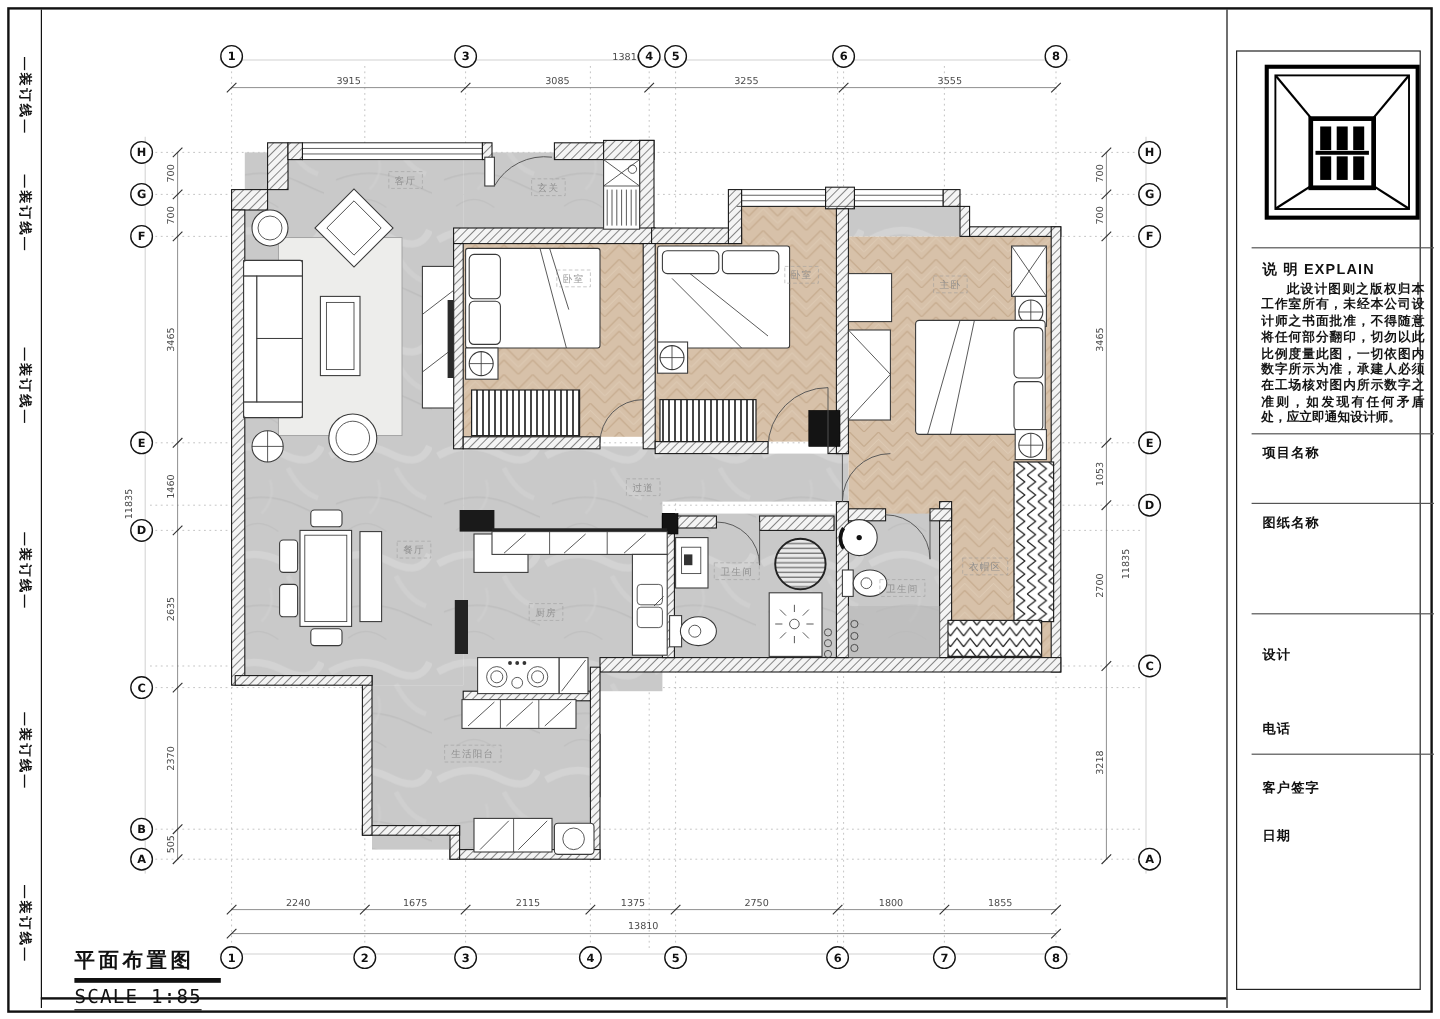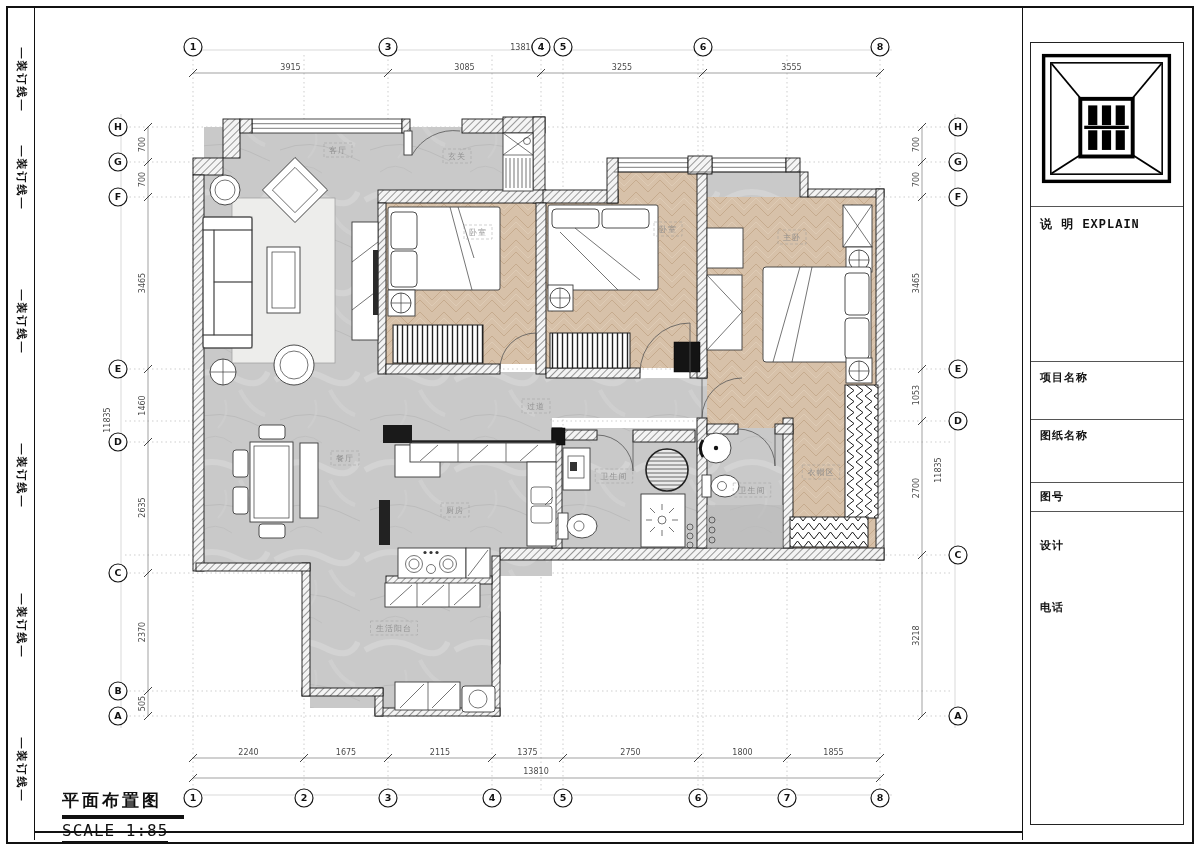--- a/index.html
+++ b/index.html
@@ -31,21 +31,21 @@
   .rl-text{font:8px "Liberation Sans",sans-serif;fill:#8b8b8b;text-anchor:middle;letter-spacing:1px;opacity:0.9;}
   
   .plan-title-box{position:absolute;left:62px;top:789px;width:122px;}
   .plan-title{font-size:17px;font-weight:bold;letter-spacing:3px;font-family:Liberation Serif, serif;}
   .title-rule{height:3.5px;background:#111;margin:3px 0 2px 0;}
   .scale-label{font-size:16px;letter-spacing:1px;font-family:"DejaVu Sans Mono","Liberation Mono",monospace;
                border-bottom:1.5px solid #111;display:inline-block;padding-bottom:1px;}
   .sheet-note{position:absolute;left:756px;top:809px;font-size:13.5px;font-weight:bold;letter-spacing:0.5px;}
   
   .panel-inner{position:absolute;left:1030px;top:42px;width:152px;height:781px;border:1.4px solid #222;}
-  .panel-sec{position:absolute;left:0;width:100%;border-top:1px solid #555;box-sizing:border-box;font-family:Liberation Mono, monospace;}
+  .panel-sec{position:absolute;left:12px;width:100%;border-top:1px solid #555;box-sizing:border-box;}
   .panel-sec.first{border-top:none;}
   .panel-label{position:absolute;left:9px;font-size:11px;font-weight:bold;letter-spacing:1px;color:#111;}
   .logo-wrap{position:absolute;left:10px;top:10px;width:131px;height:131px;}
   .explain-title{position:absolute;left:9px;top:9px;font-size:12px;font-weight:bold;letter-spacing:1px;}
   .explain-text{position:absolute;left:8px;top:28px;width:136px;font-size:10.6px;line-height:13.4px;
                 font-weight:bold;text-align:justify;text-indent:2em;word-break:break-all;color:#151515;}
 </style>
 </head>
 <body>
 
@@ -634,28 +634,30 @@
             <rect x="57" y="40" width="7" height="15" fill="#000"></rect>
           <rect x="36" y="59" width="7" height="15" fill="#000"></rect>
             <rect x="46.5" y="59" width="7" height="15" fill="#000"></rect>
             <rect x="57" y="59" width="7" height="15" fill="#000"></rect>
           <rect x="33" y="55.5" width="34" height="2.5" fill="#000"></rect>
         </svg>
       </div>
     </div>
     <div class="panel-sec" style="top:163px;height:155px;">
       <div class="explain-title">说 明 EXPLAIN</div>
+      <div class="explain-text">此设计图则之版权归本工作室所有，未经本公司设计师之书面批准，不得随意将任何部分翻印，切勿以此比例度量此图，一切依图内数字所示为准，承建人必须在工场核对图内所示数字之准则，如发现有任何矛盾处，应立即通知设计师。</div>
     </div>
     <div class="panel-sec" style="top:376px;height:63px;">
       <span class="panel-label" style="top:8px">图纸名称</span>
     </div>
     <div class="panel-sec" style="top:318px;height:58px;">
       <span class="panel-label" style="top:8px">项目名称</span>
     </div>
-    <div class="panel-sec" style="top:439px;height:29px;">
-      <span class="panel-label" style="top:6px">图号</span>
-    </div>
     <div class="panel-sec" style="top:468px;height:117px;">
       <span class="panel-label" style="top:26px">设计</span>
       <span class="panel-label" style="top:88px">电话</span>
     </div>
+    <div class="panel-sec" style="top:585px;height:86px;">
+      <span class="panel-label" style="top:20px">客户签字</span>
+      <span class="panel-label" style="top:60px">日期</span>
+    </div>
   </div>
 </div>
 
 </body></html>

